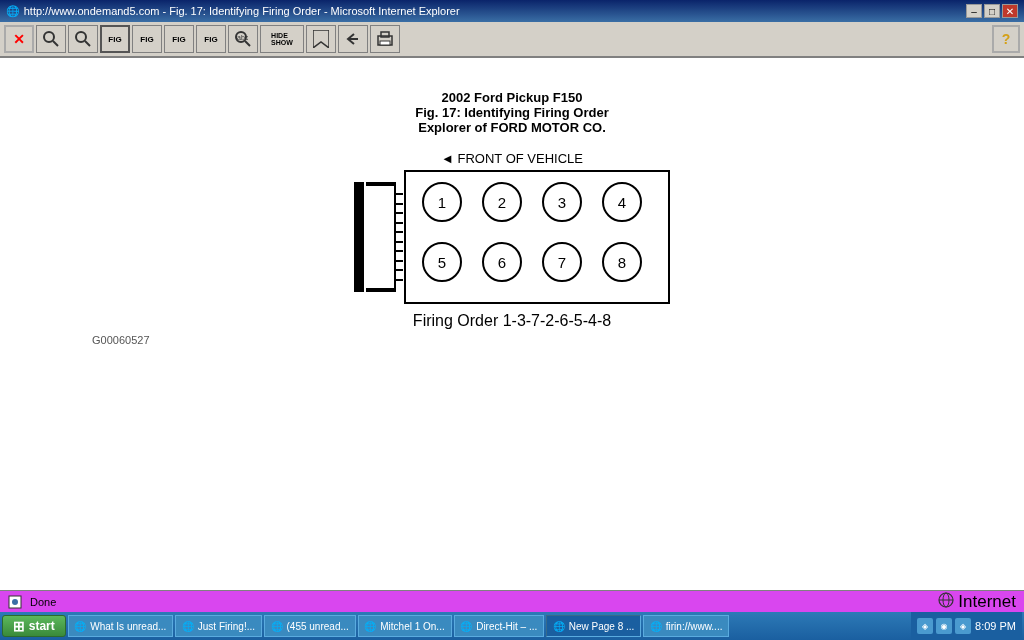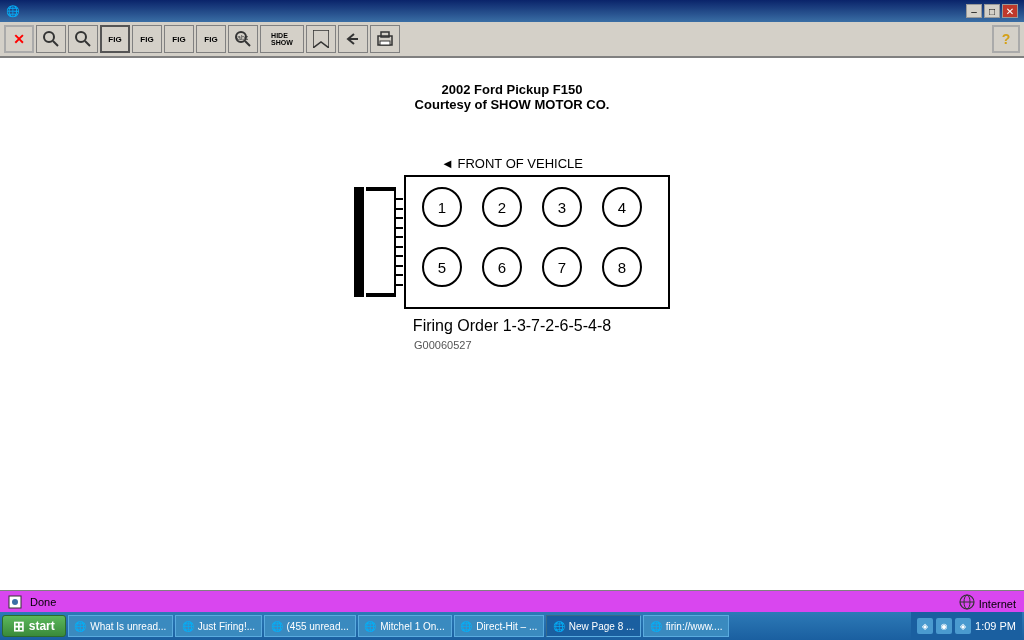--- a/index.html
+++ b/index.html
@@ -54,29 +54,28 @@
       font-size: 14px; font-weight: bold; cursor: pointer; color: #d4a017;
     }
 
     
     #content {
       background: white;
       height: calc(640px - 22px - 36px - 22px - 28px);
       overflow: auto;
       display: flex;
       flex-direction: column;
-      align-items: center;
-      padding: 24px;
+      padding: 32px;
     }
     #page-title { text-align: center; margin-bottom: 16px; }
     #page-title p { font-size: 13px; }
     #page-title .bold { font-weight: bold; }
 
     
-    #diagram { display: flex; flex-direction: column; align-items: center; margin-top: 28px; }
+    #diagram { display: flex; flex-direction: column; align-items: center; }
     #front-label { font-size: 13px; margin-bottom: 4px; display: flex; align-items: center; gap: 4px; }
     #engine-wrapper { display: flex; align-items: center; }
     #left-connector {
       display: flex; align-items: center;
     }
 
     #engine-box {
       border: 2px solid black;
       padding: 10px 16px;
       display: grid;
@@ -101,21 +100,21 @@
       background: #d946ef;
       border-top: 1px solid #808080;
       height: 22px;
       display: flex;
       align-items: center;
       padding: 0 8px;
       font-size: 11px;
       gap: 8px;
     }
     .spacer-h { flex: 1; }
-    #internet-label { display: flex; align-items: flex-end; gap: 4px; font-size: 11px; }
+    #internet-label { display: flex; align-items: flex-start; gap: 4px; font-size: 17px; }
 
     
     #taskbar {
       background: linear-gradient(to bottom, #2d7ab7, #1a5fa0);
       height: 28px;
       display: flex;
       align-items: center;
       padding: 0 2px;
       gap: 2px;
     }
@@ -154,20 +153,21 @@
     #clock { color: white; font-size: 11px; }
     #sys-tray { display: flex; gap: 3px; align-items: center; }
     .tray-icon { width: 16px; height: 16px; background: #4a9acf; border-radius: 2px; display:flex;align-items:center;justify-content:center;font-size:8px;color:white; }
   </style>
 </head>
 <body>
 
 <div id="title-bar">
   <div id="title-bar-left">
     <span style="font-size:11px; color:#87ceeb;">🌐</span>
+    <span style="font-size:11px;">http://www.ondemand5.com - Fig. 17: Identifying Firing Order - Microsoft Internet Explorer</span>
   </div>
   <div id="title-bar-right">
     <div class="title-btn">–</div>
     <div class="title-btn">□</div>
     <div class="title-btn close">✕</div>
   </div>
 </div>
 
 <div id="toolbar">
   <div class="tool-btn red-x">
@@ -214,21 +214,22 @@
         <rect x="4" y="11" width="10" height="4" fill="white" stroke="#333" stroke-width="1"></rect>
       </svg>
   </div>
   <div class="spacer"></div>
   <div class="help-btn">?</div>
 </div>
 
 <div id="content">
   <div id="page-title">
     <p class="bold">2002 Ford Pickup F150</p>
-    <p class="bold">Courtesy of SHOW MOTOR CO.</p>
+    <p class="bold">Fig. 17: Identifying Firing Order</p>
+    <p class="bold">Explorer of FORD MOTOR CO.</p>
   </div>
 
   <div id="diagram">
     <div id="front-label">◄ FRONT OF VEHICLE</div>
 
     <div id="engine-wrapper">
 
       <div id="left-connector" style="display:flex;align-items:center;margin-right:0;">
 
         <div style="width:10px;height:110px;background:black;margin-right:2px;"></div>
@@ -320,15 +321,15 @@
     <span class="task-ie-icon">🌐</span>
     <span>firin://www....</span>
   </div>
 
   <div id="taskbar-right">
     <div id="sys-tray">
       <div class="tray-icon">◈</div>
       <div class="tray-icon">◉</div>
       <div class="tray-icon">◈</div>
     </div>
-    <span id="clock">1:09 PM</span>
+    <span id="clock">8:09 PM</span>
   </div>
 </div>
 
 </body></html>

